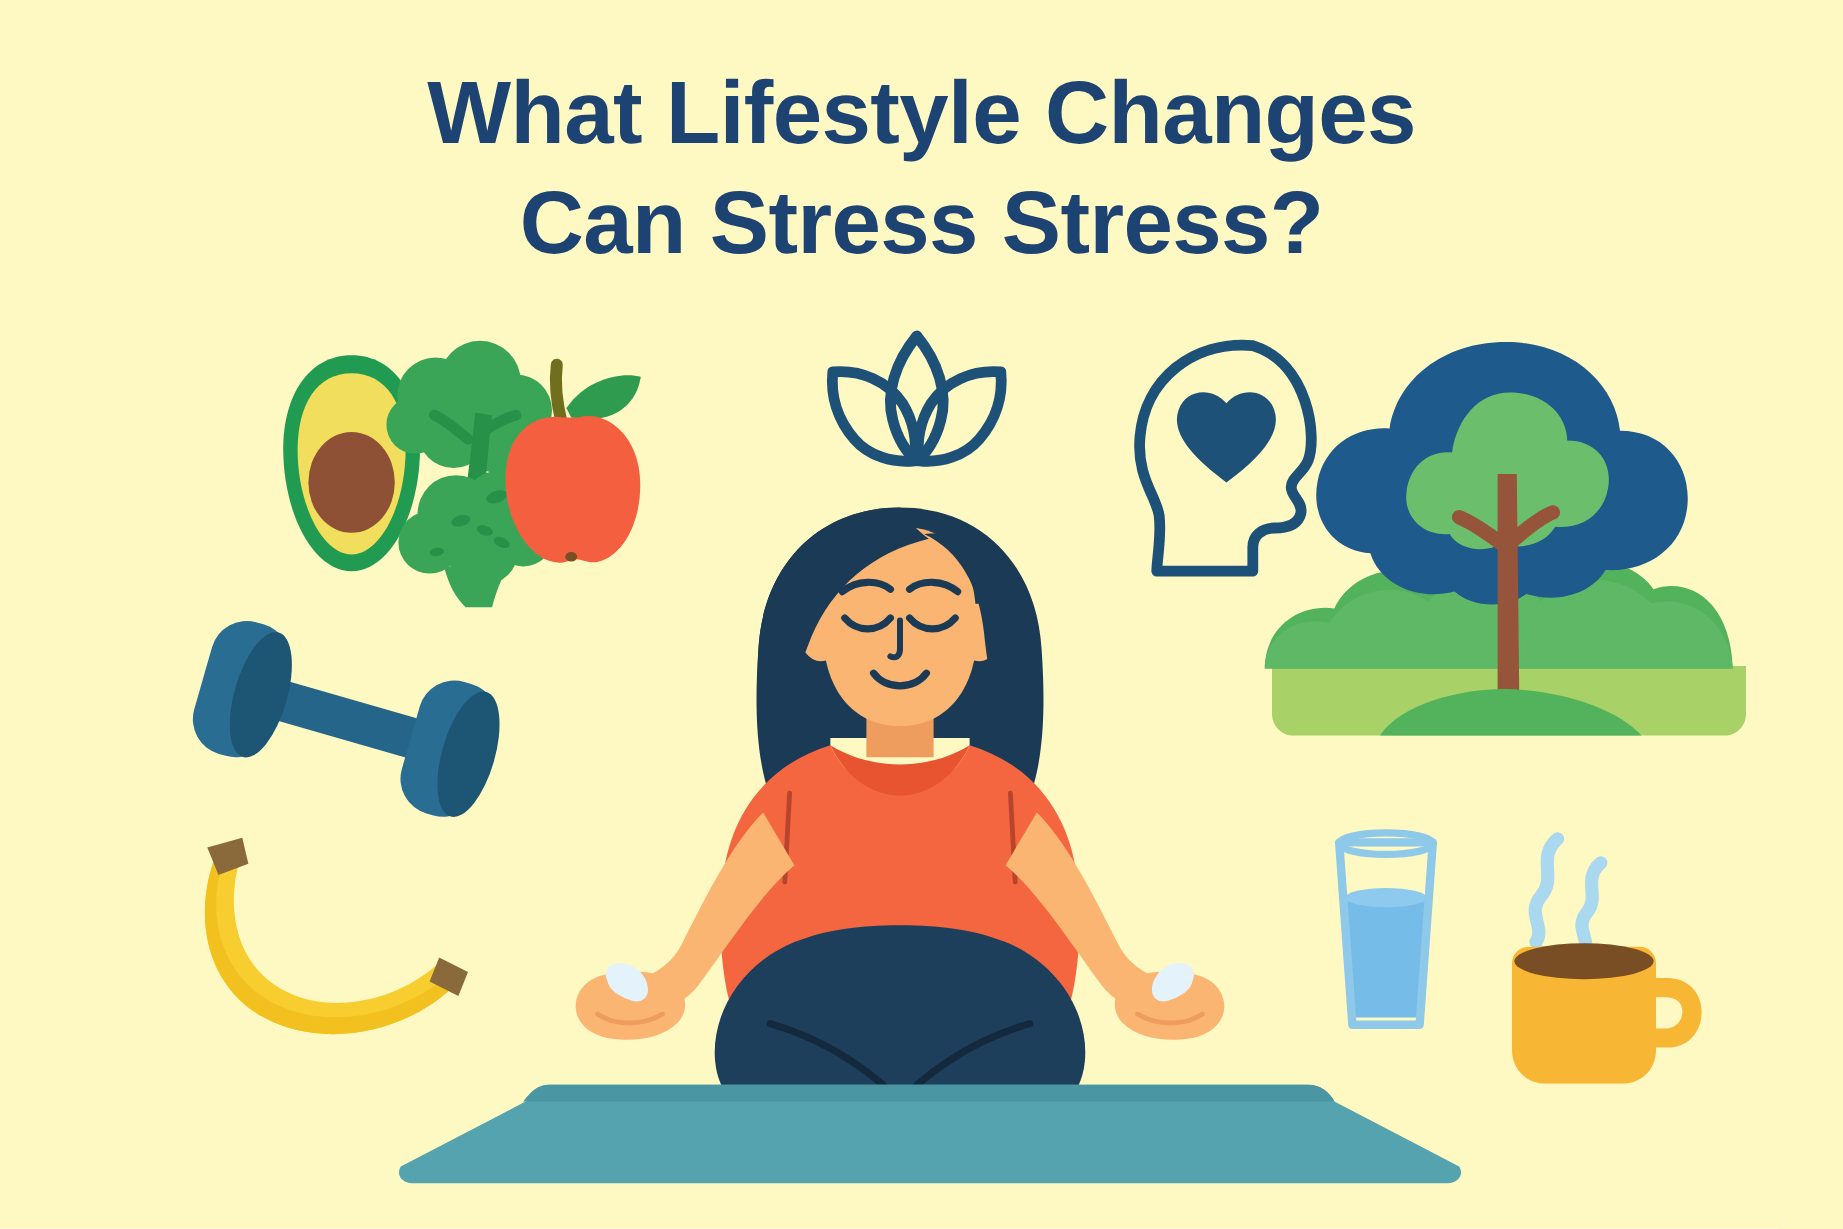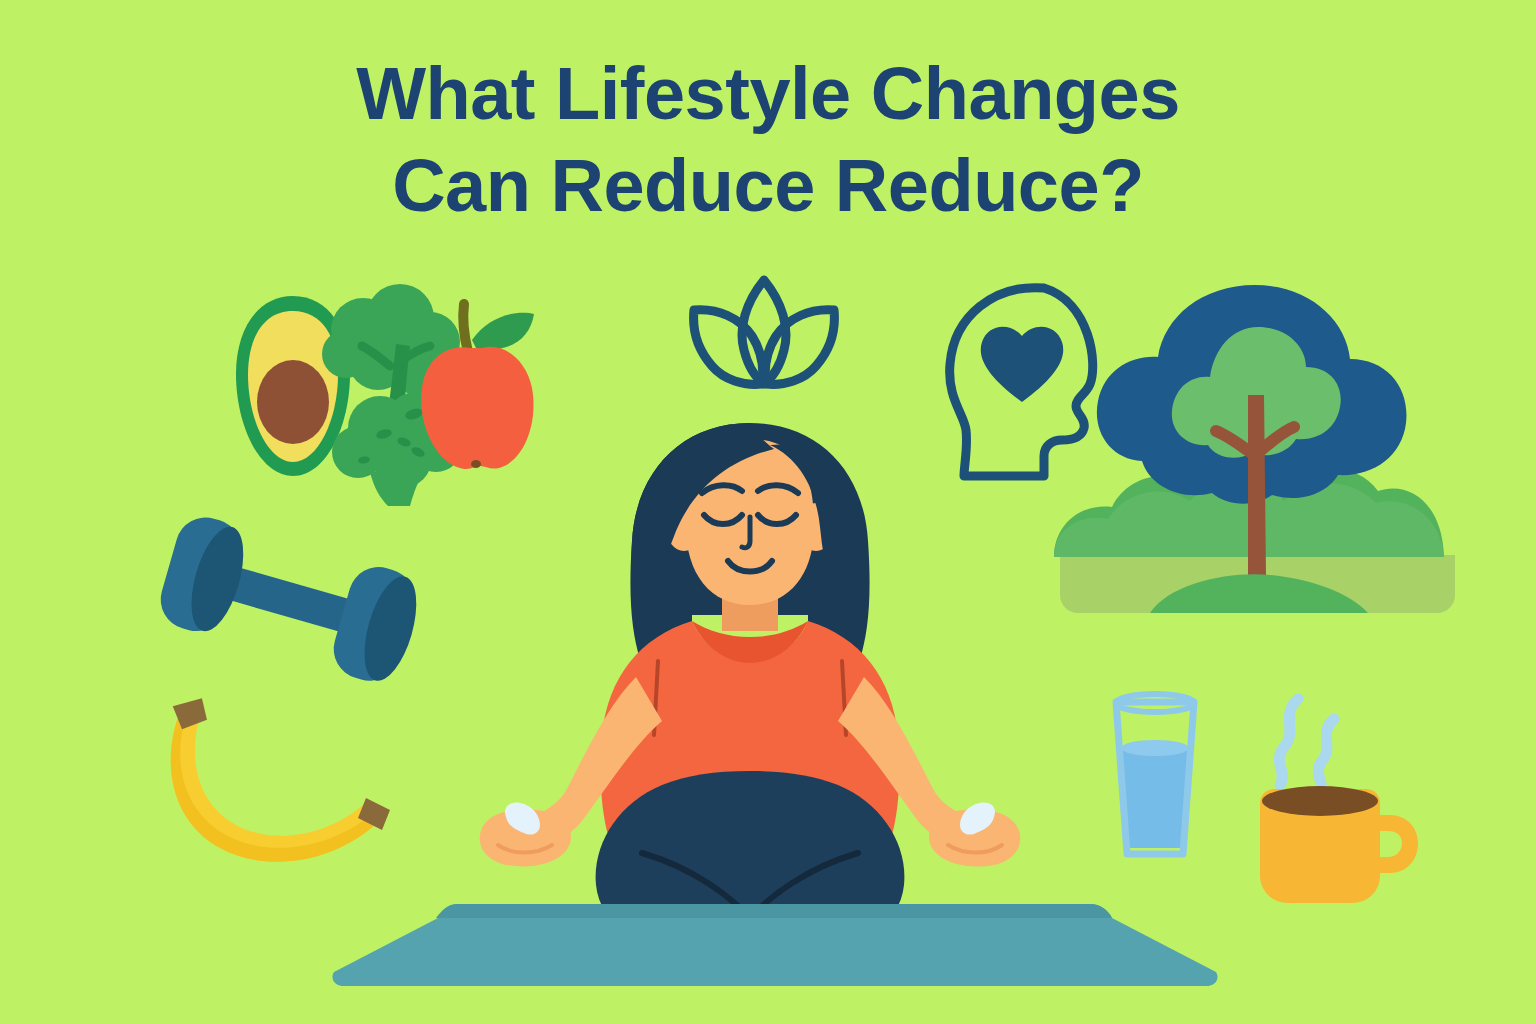--- a/index.html
+++ b/index.html
@@ -4,21 +4,21 @@
 <style>
   html, body {
     margin: 0;
     padding: 0;
     background: #ffffff;
   }
   #stage {
     position: relative;
     width: 1536px;
     height: 1024px;
-    background: #bef264;
+    background: #fef9c3;
     overflow: hidden;
     font-family: "Liberation Sans", sans-serif;
   }
   #title-block {
     position: absolute;
     left: 0;
     top: 48px;
     width: 1536px;
     text-align: center;
     color: #1d4372;
@@ -32,21 +32,21 @@
   .abs { position: absolute; }
   svg { display: block; overflow: visible; }
 </style>
 </head>
 <body>
 
 <div id="stage">
 
   <div id="title-block">
     <span class="tline">What Lifestyle Changes</span>
-    <span class="tline">Can Reduce Reduce?</span>
+    <span class="tline">Can Stress Stress?</span>
   </div>
 
   <div class="abs" style="left:228px; top:292px;">
     <svg width="130" height="190" viewBox="0 0 130 190">
       <path d="M65 4 C101 4 122 38 122 82 C122 134 98 184 65 184 C32 184 8 134 8 82 C8 38 29 4 65 4 Z" fill="#219a52"></path>
       <path d="M65 19 C94 19 110 45 110 83 C110 127 90 170 65 170 C40 170 20 127 20 83 C20 45 36 19 65 19 Z" fill="#f0de5c"></path>
       <ellipse cx="65" cy="110" rx="36" ry="42" fill="#8f5136"></ellipse>
     </svg>
   </div>
 

